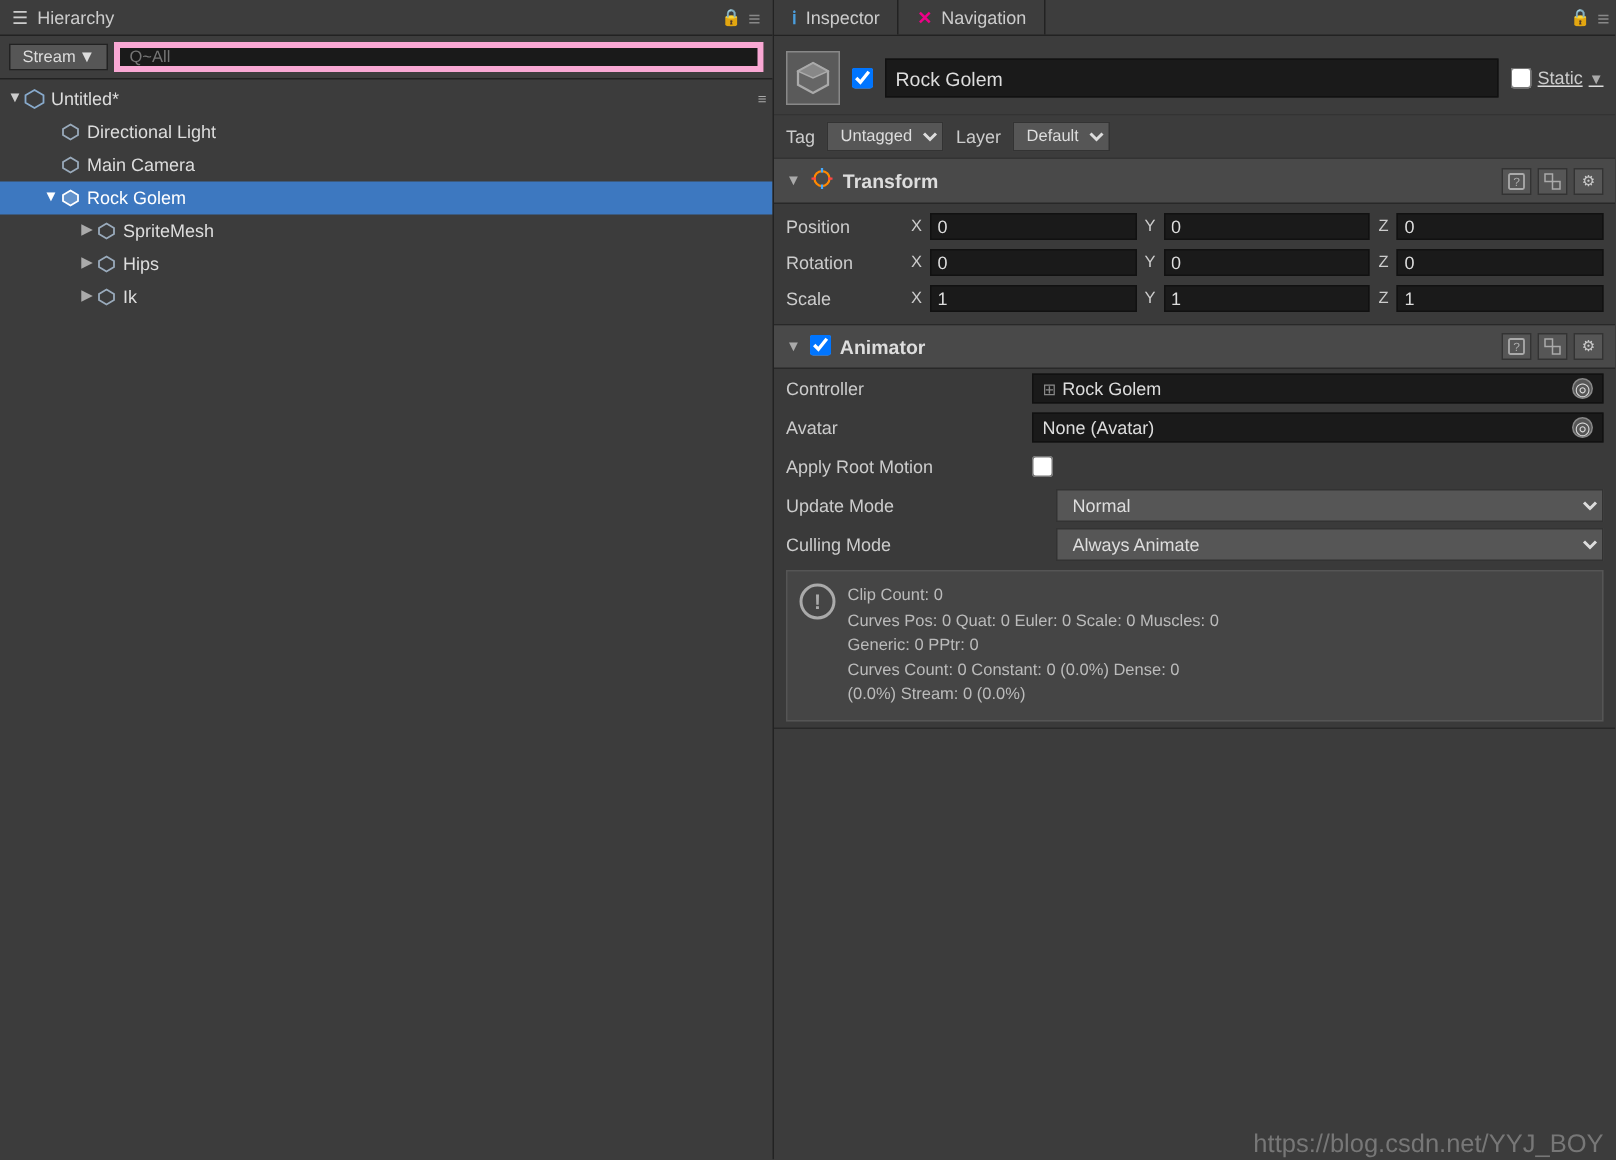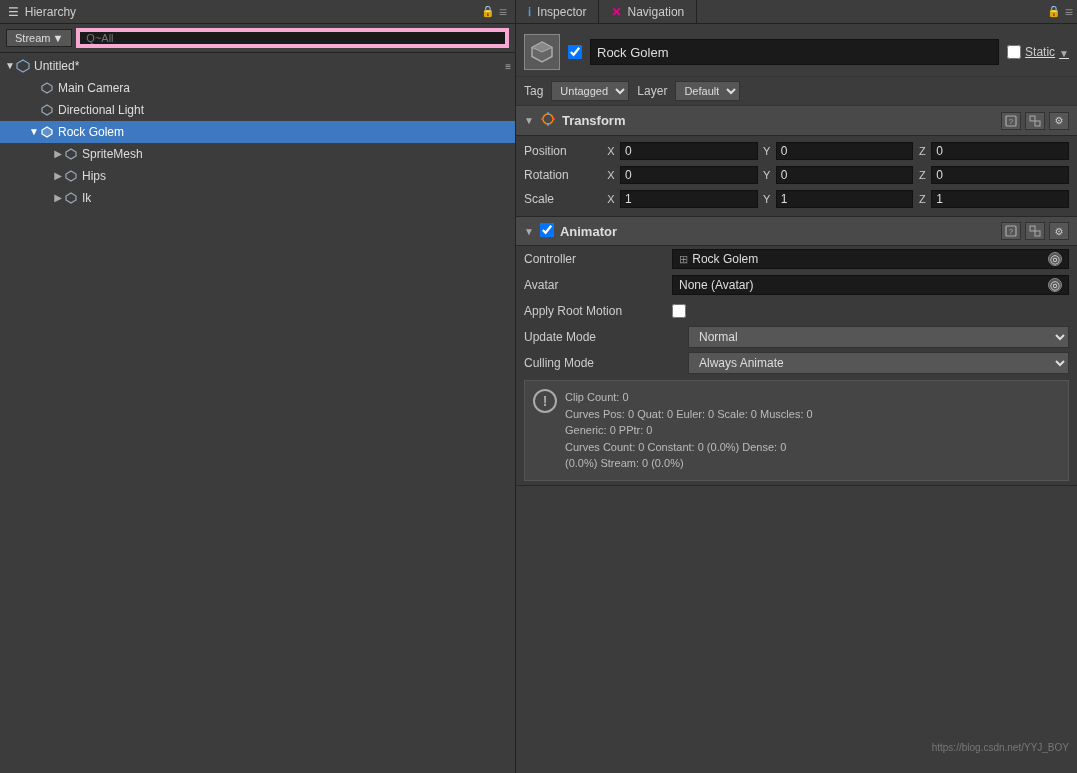--- a/index.html
+++ b/index.html
@@ -357,21 +357,21 @@
       font-size: 12px;
       height: 18px;
       width: 70px;
     }
 
     .animator-row {
       display: flex;
       align-items: center;
       padding: 3px 8px;
       height: 26px;
-      gap: 8px;
+      gap: 24px;
     }
 
     .animator-label {
       width: 140px;
       font-size: 12px;
       color: #ccc;
     }
 
     .animator-value {
       flex: 1;
@@ -467,23 +467,23 @@
       text-align: center;
     }
 
     
     ::-webkit-scrollbar { width: 6px; }
     ::-webkit-scrollbar-track { background: #3c3c3c; }
     ::-webkit-scrollbar-thumb { background: #666; }
 
     .watermark {
       position: absolute;
-      bottom: 20px;
+      bottom: 0;
       right: 8px;
-      font-size: 10px;
+      font-size: 17px;
       color: #777;
     }
 
     .nav-x-icon {
       color: #e08;
       font-weight: bold;
       font-size: 12px;
     }
 
     .lock-icon {
@@ -534,31 +534,31 @@
         <span style="margin-left:auto;font-size:10px;color:#aaa;">≡</span>
       </div>
 
       <div class="tree-item level1">
         <span class="arrow empty">▶</span>
         <span class="cube-icon">
           <svg viewBox="0 0 14 14" fill="none">
             <polygon points="7,2 12,5 12,9 7,12 2,9 2,5" stroke="#9ab" stroke-width="1.2" fill="none"></polygon>
           </svg>
         </span>
-        <span>Main Camera</span>
+        <span>Directional Light</span>
       </div>
 
       <div class="tree-item level1">
         <span class="arrow empty">▶</span>
         <span class="cube-icon">
           <svg viewBox="0 0 14 14" fill="none">
             <polygon points="7,2 12,5 12,9 7,12 2,9 2,5" stroke="#9ab" stroke-width="1.2" fill="none"></polygon>
           </svg>
         </span>
-        <span>Directional Light</span>
+        <span>Main Camera</span>
       </div>
 
       <div class="tree-item level1 selected">
         <span class="arrow expanded" style="color:white;">▼</span>
         <span class="cube-icon">
           <svg viewBox="0 0 14 14" fill="none">
             <polygon points="7,2 12,5 12,9 7,12 2,9 2,5" stroke="white" stroke-width="1.2" fill="rgba(255,255,255,0.2)"></polygon>
           </svg>
         </span>
         <span>Rock Golem</span>

